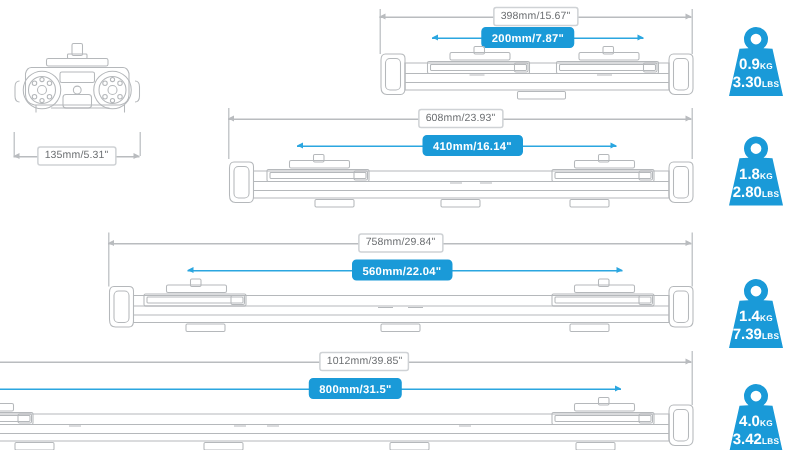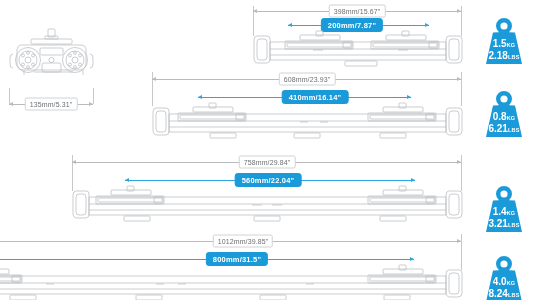--- a/index.html
+++ b/index.html
@@ -178,24 +178,24 @@
       <path d="M60 20 L70 20 M145 20 L155 20"></path>
     </svg>
   </div>
 
   <div class="weight" style="left:482px;top:15px;">
     <svg width="44" height="52" viewBox="0 0 44 52">
       <path d="M22 3 a8 8 0 0 0 -8 8 a8 8 0 0 0 3 6.2 L11 17.5 L4 49 L40 49 L33 17.5 L27 17.2 a8 8 0 0 0 3 -6.2 a8 8 0 0 0 -8 -8 z
                M22 7.5 a3.6 3.6 0 0 1 3.6 3.5 a3.6 3.6 0 0 1 -3.6 3.6 a3.6 3.6 0 0 1 -3.6 -3.6 a3.6 3.6 0 0 1 3.6 -3.5 z" fill="#1a9ad8" fill-rule="evenodd"></path>
     </svg>
     <div class="wtext wkg">
-      <span>1.5</span><span class="wunit">KG</span>
+      <span>0.9</span><span class="wunit">KG</span>
     </div>
     <div class="wtext wlb">
-      <span>2.18</span><span class="wunit">LBS</span>
+      <span>3.30</span><span class="wunit">LBS</span>
     </div>
   </div>
 
   <div class="extline" style="left:152px;top:72px;height:34px;"></div>
   <div class="extline" style="left:461px;top:72px;height:34px;"></div>
   <div class="dimline" style="left:152px;top:79px;width:309px;"></div>
   <div class="arrow left" style="left:152px;top:76.5px;"></div>
   <div class="arrow right" style="left:457px;top:76.5px;"></div>
   <div class="dimlabel" style="left:307px;top:79px;">608mm/23.93"</div>
 
@@ -232,24 +232,24 @@
       <path d="M148 20 L156 20 M168 20 L176 20"></path>
     </svg>
   </div>
 
   <div class="weight" style="left:482px;top:88px;">
     <svg width="44" height="52" viewBox="0 0 44 52">
       <path d="M22 3 a8 8 0 0 0 -8 8 a8 8 0 0 0 3 6.2 L11 17.5 L4 49 L40 49 L33 17.5 L27 17.2 a8 8 0 0 0 3 -6.2 a8 8 0 0 0 -8 -8 z
                M22 7.5 a3.6 3.6 0 0 1 3.6 3.5 a3.6 3.6 0 0 1 -3.6 3.6 a3.6 3.6 0 0 1 -3.6 -3.6 a3.6 3.6 0 0 1 3.6 -3.5 z" fill="#1a9ad8" fill-rule="evenodd"></path>
     </svg>
     <div class="wtext wkg">
-      <span>0.8</span><span class="wunit">KG</span>
+      <span>1.8</span><span class="wunit">KG</span>
     </div>
     <div class="wtext wlb">
-      <span>6.21</span><span class="wunit">LBS</span>
+      <span>2.80</span><span class="wunit">LBS</span>
     </div>
   </div>
 
   <div class="extline" style="left:72px;top:155px;height:36px;"></div>
   <div class="extline" style="left:461px;top:155px;height:36px;"></div>
   <div class="dimline" style="left:72px;top:162px;width:389px;"></div>
   <div class="arrow left" style="left:72px;top:159.5px;"></div>
   <div class="arrow right" style="left:457px;top:159.5px;"></div>
   <div class="dimlabel" style="left:267px;top:162px;">758mm/29.84"</div>
 
@@ -289,21 +289,21 @@
 
   <div class="weight" style="left:482px;top:183px;">
     <svg width="44" height="52" viewBox="0 0 44 52">
       <path d="M22 3 a8 8 0 0 0 -8 8 a8 8 0 0 0 3 6.2 L11 17.5 L4 49 L40 49 L33 17.5 L27 17.2 a8 8 0 0 0 3 -6.2 a8 8 0 0 0 -8 -8 z
                M22 7.5 a3.6 3.6 0 0 1 3.6 3.5 a3.6 3.6 0 0 1 -3.6 3.6 a3.6 3.6 0 0 1 -3.6 -3.6 a3.6 3.6 0 0 1 3.6 -3.5 z" fill="#1a9ad8" fill-rule="evenodd"></path>
     </svg>
     <div class="wtext wkg">
       <span>1.4</span><span class="wunit">KG</span>
     </div>
     <div class="wtext wlb">
-      <span>3.21</span><span class="wunit">LBS</span>
+      <span>7.39</span><span class="wunit">LBS</span>
     </div>
   </div>
 
   <div class="extline" style="left:461px;top:234px;height:36px;"></div>
   <div class="dimline" style="left:-10px;top:241px;width:471px;"></div>
   <div class="arrow right" style="left:457px;top:238.5px;"></div>
   <div class="dimlabel" style="left:243px;top:241px;">1012mm/39.85"</div>
 
   <div class="dimline blue" style="left:-10px;top:259px;width:424px;"></div>
   <div class="arrow right blue" style="left:410px;top:256.5px;"></div>
@@ -338,17 +338,17 @@
 
   <div class="weight" style="left:482px;top:253px;">
     <svg width="44" height="52" viewBox="0 0 44 52">
       <path d="M22 3 a8 8 0 0 0 -8 8 a8 8 0 0 0 3 6.2 L11 17.5 L4 49 L40 49 L33 17.5 L27 17.2 a8 8 0 0 0 3 -6.2 a8 8 0 0 0 -8 -8 z
                M22 7.5 a3.6 3.6 0 0 1 3.6 3.5 a3.6 3.6 0 0 1 -3.6 3.6 a3.6 3.6 0 0 1 -3.6 -3.6 a3.6 3.6 0 0 1 3.6 -3.5 z" fill="#1a9ad8" fill-rule="evenodd"></path>
     </svg>
     <div class="wtext wkg">
       <span>4.0</span><span class="wunit">KG</span>
     </div>
     <div class="wtext wlb">
-      <span>8.24</span><span class="wunit">LBS</span>
+      <span>3.42</span><span class="wunit">LBS</span>
     </div>
   </div>
 
 </div>
 
 </body></html>

